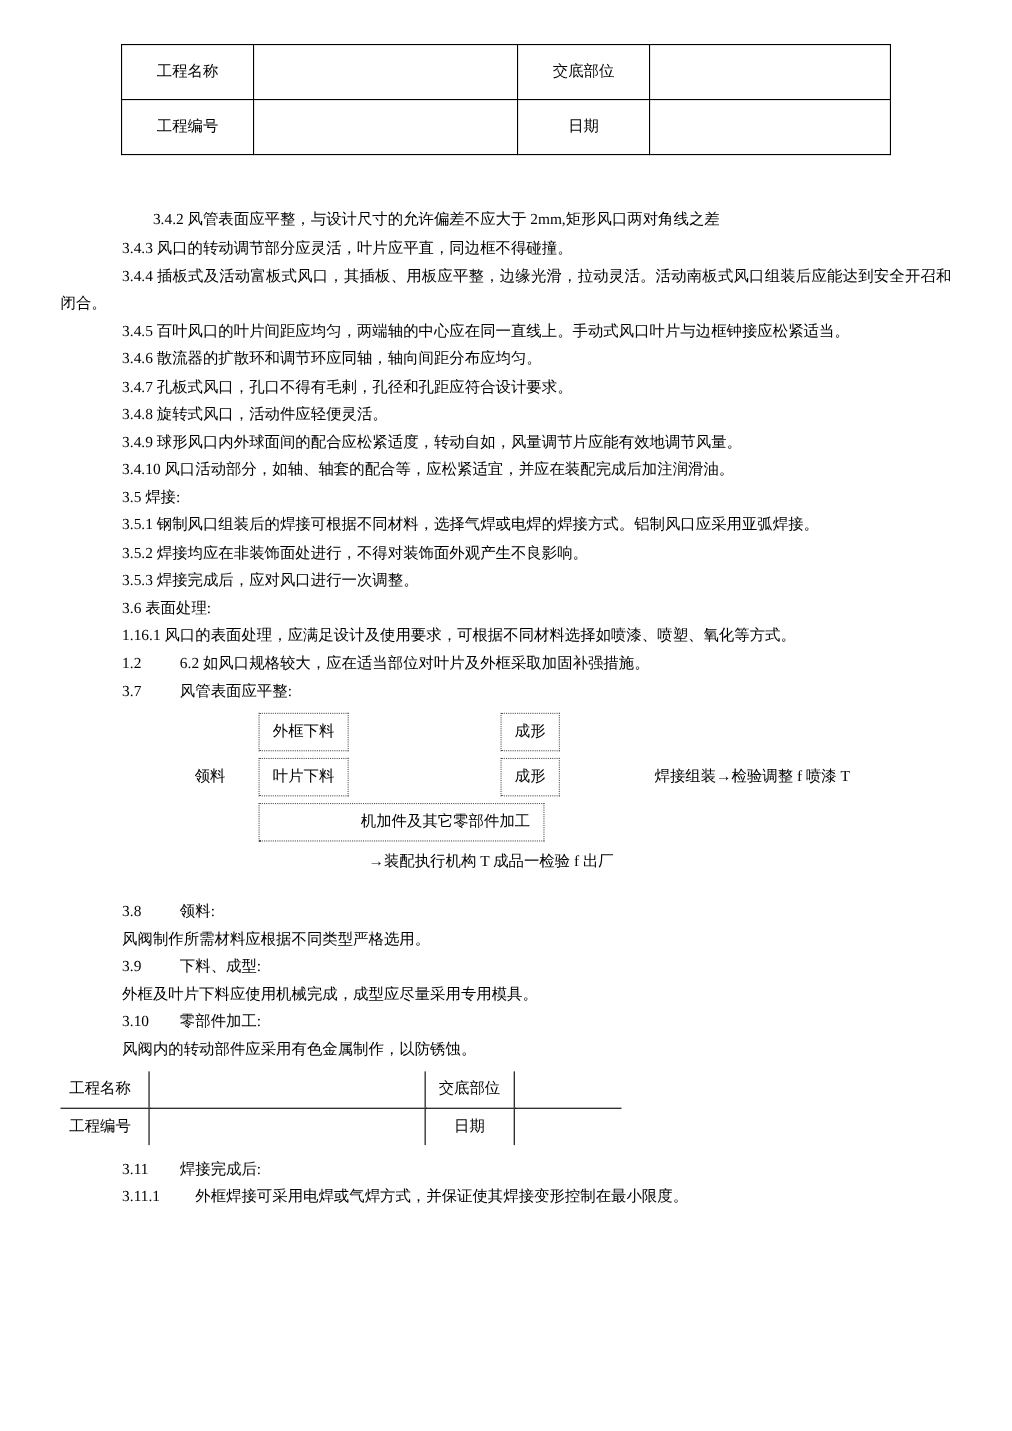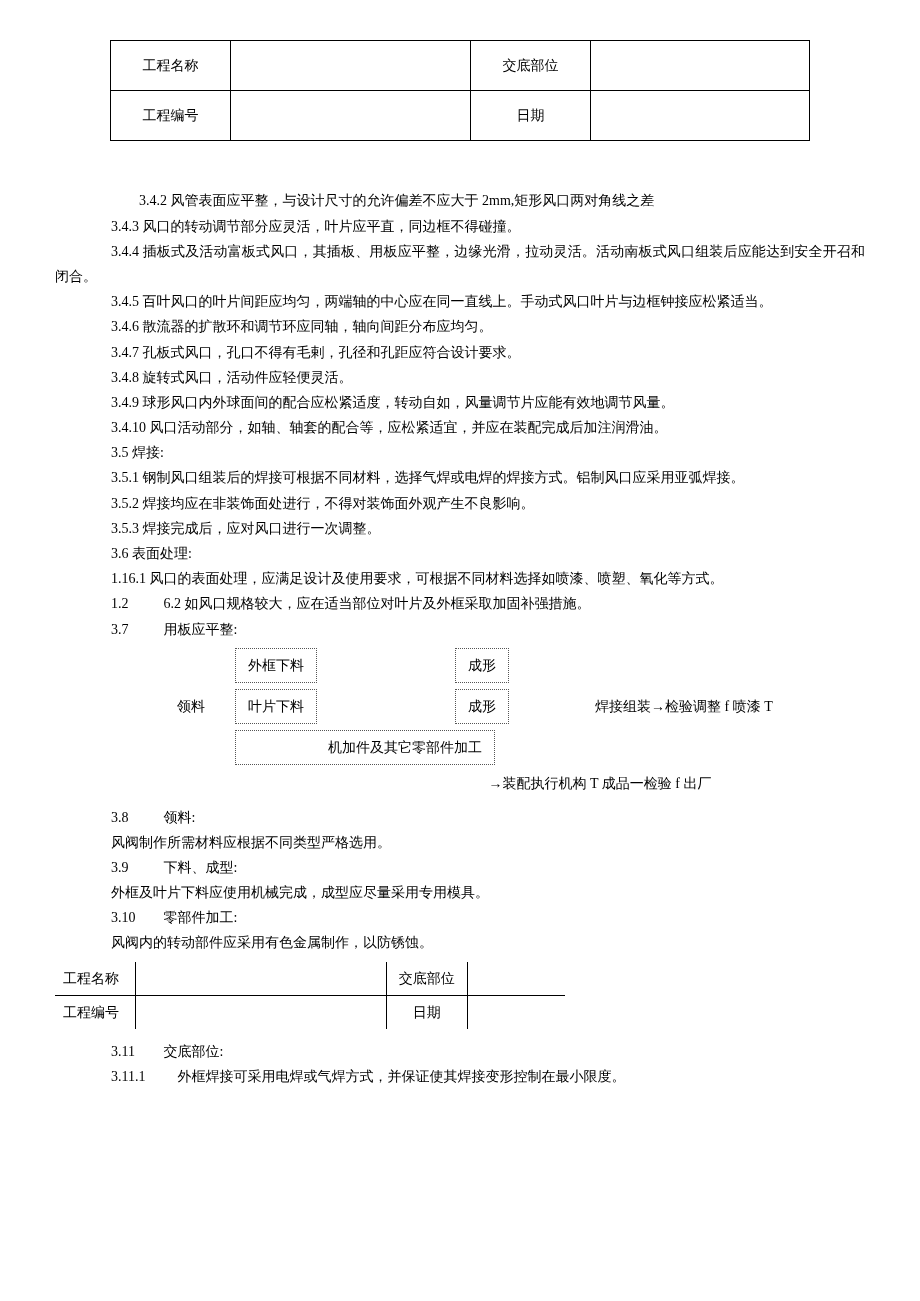--- a/index.html
+++ b/index.html
@@ -42,21 +42,21 @@
       text-align: left;
       display: inline-block;
     }
     .box-wide {
       border: 1px dotted #555;
       padding: 4px 12px;
       text-align: right;
       display: inline-block;
       width: 260px;
     }
-    .flow-caption { text-align: center; margin-left: 280px; margin-top: 4px; margin-bottom: 8px; }
+    .flow-caption { margin-left: 280px; margin-top: 4px; margin-bottom: 20px; }
     table.inner-table {
       width: 510px;
       margin: 6px 0 6px 0;
       border-collapse: collapse;
     }
     table.inner-table td {
       padding: 4px 8px;
       vertical-align: middle;
     }
     table.inner-table td.divider {
@@ -104,21 +104,21 @@
   <p class="p indent1">3.5.2 焊接均应在非装饰面处进行，不得对装饰面外观产生不良影响。</p>
   <p class="p indent1">3.5.3 焊接完成后，应对风口进行一次调整。</p>
   <p class="p indent1">3.6 表面处理:</p>
   <p class="p indent1">1.16.1 风口的表面处理，应满足设计及使用要求，可根据不同材料选择如喷漆、喷塑、氧化等方式。</p>
   <p class="p indent1">
     <span class="sec-num" style="width:3.5em;">1.2</span>
     <span>6.2 如风口规格较大，应在适当部位对叶片及外框采取加固补强措施。</span>
   </p>
   <p class="p indent1">
     <span class="sec-num" style="width:3.5em;">3.7</span>
-    <span>用板应平整:</span>
+    <span>风管表面应平整:</span>
   </p>
 
   <div>
     <div class="flow-row">
       <div class="flow-left"></div>
       <div class="flow-mid"><span class="box">外框下料</span></div>
       <div class="flow-mid2"><span class="box">成形</span></div>
       <div class="flow-right"></div>
     </div>
     <div class="flow-row">
@@ -168,19 +168,19 @@
       <td class="divider"></td>
       <td style="text-align:center;">日期</td>
       <td class="divider"></td>
       <td></td>
     </tr>
   </tbody>
     </table>
 
   <p class="p indent1" style="margin-top:10px;">
     <span class="sec-num" style="width:3.5em;">3.11</span>
-    <span>交底部位:</span>
+    <span>焊接完成后:</span>
   </p>
   <p class="p indent1">
     <span class="sec-num" style="width:4.5em;">3.11.1</span>
     <span>外框焊接可采用电焊或气焊方式，并保证使其焊接变形控制在最小限度。</span>
   </p>
 </div>
 
 </body></html>

